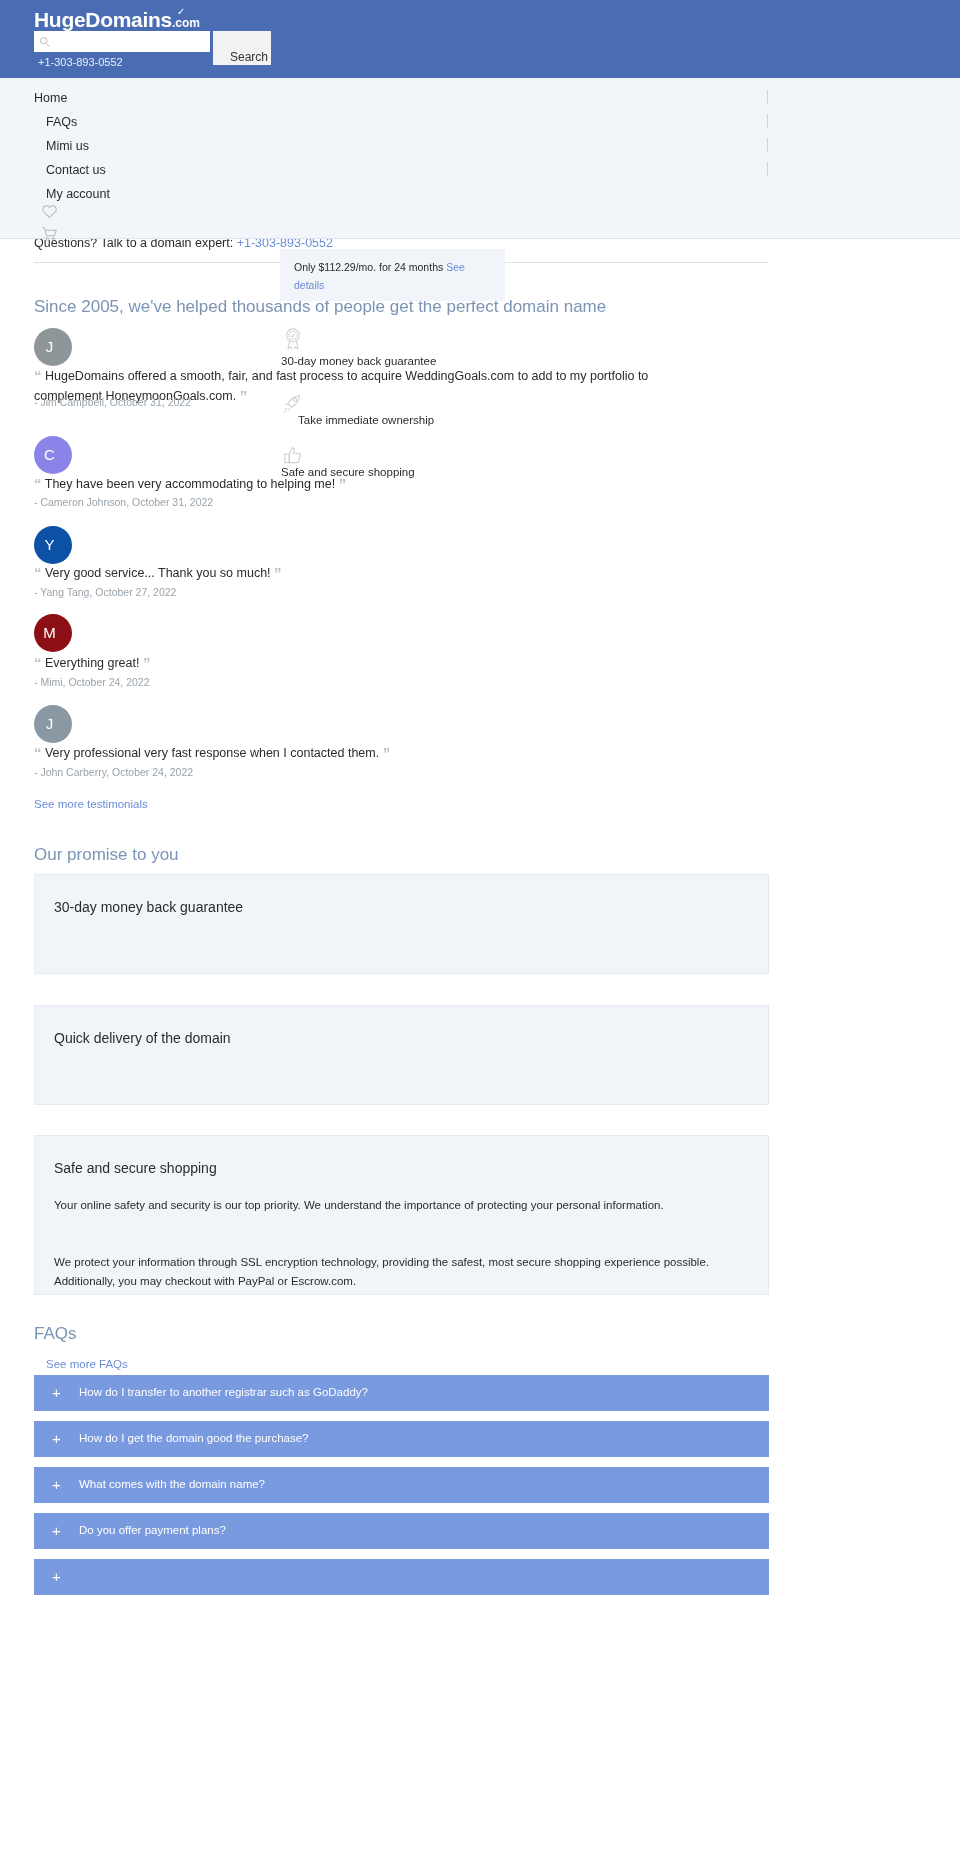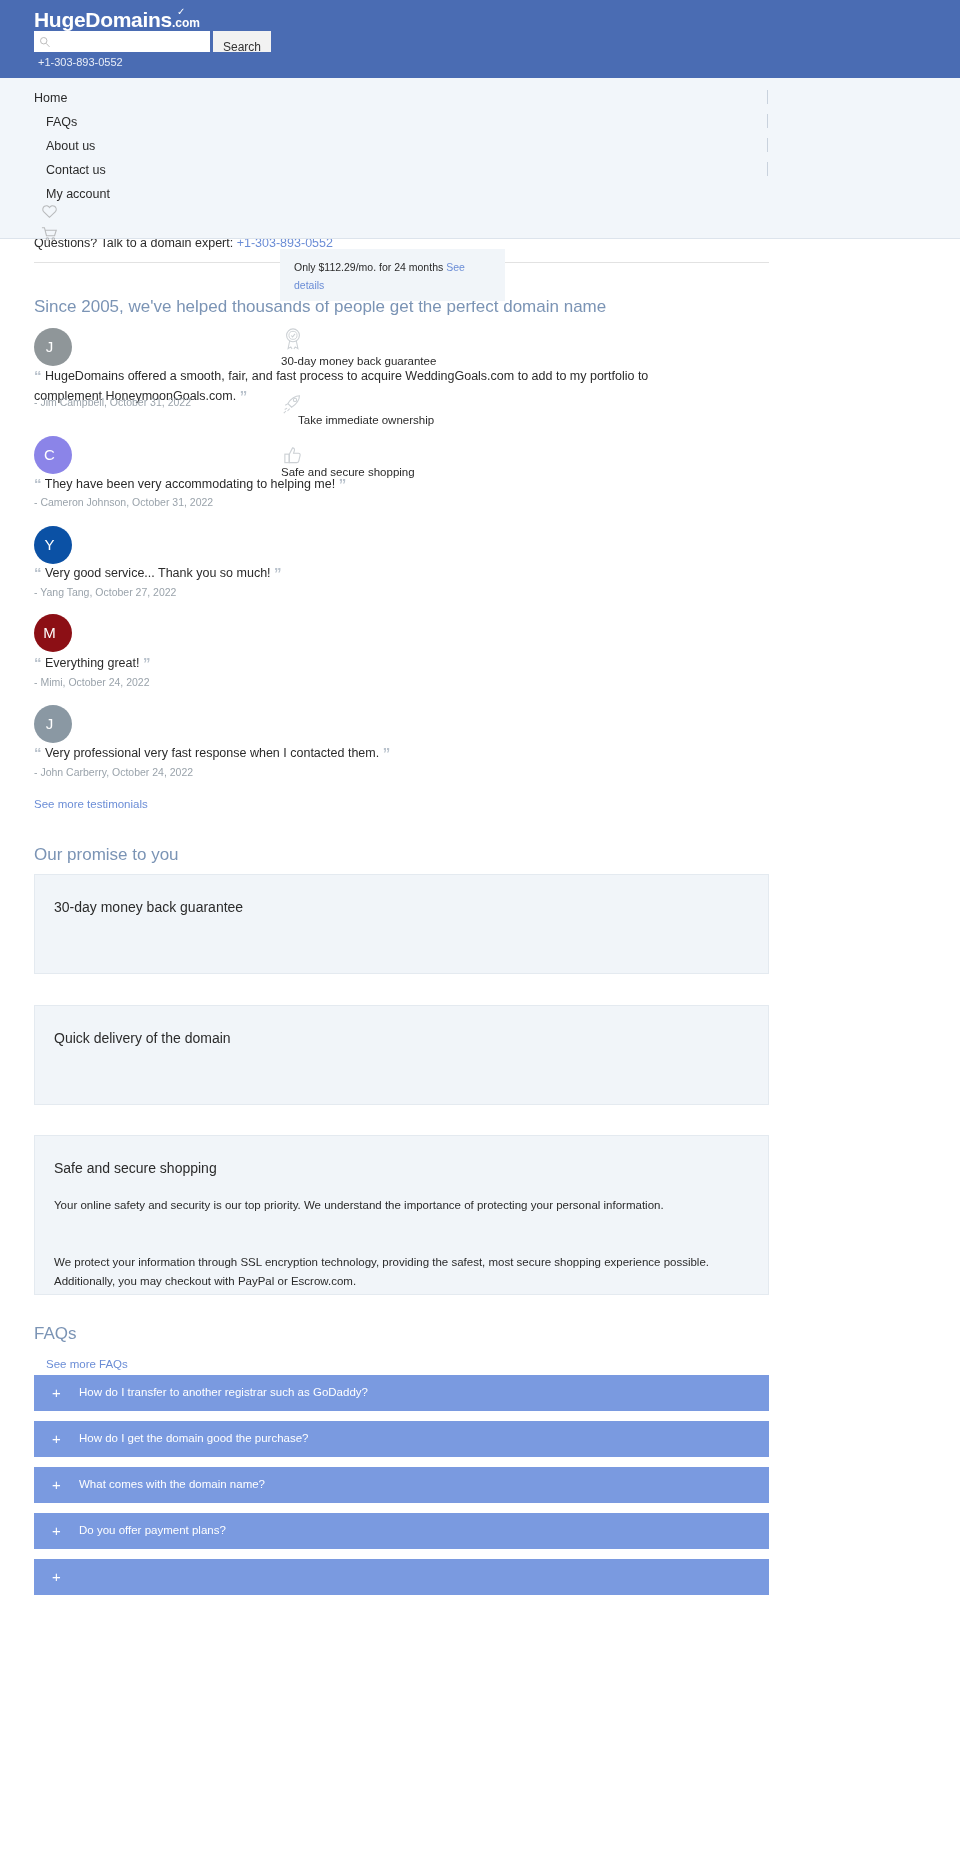--- a/index.html
+++ b/index.html
@@ -77,21 +77,21 @@
     width: 58px;
     height: 21px;
     background: #f2f2f2;
     border: 1px solid #f2f2f2;
     font-size: 12px;
     font-family: "Liberation Sans", sans-serif;
     color: #333;
     cursor: pointer;
     line-height: 19px;
     text-align: center;
-    padding: 6px;
+    padding: 16px;
   }
   .phone {
     position: absolute;
     left: 38px; top: 56px;
     font-size: 11px;
     color: #e8edf7;
     white-space: nowrap;
   }
 
   
@@ -309,21 +309,21 @@
 
 <div class="questions">
   <span>Questions? Talk to a domain expert:</span>
   <a href="#">+1-303-893-0552</a>
 </div>
 <div class="hr-top"></div>
 
 <div class="navpanel">
   <div class="navitem nv0">Home</div>
   <div class="navitem nv1">FAQs</div>
-  <div class="navitem nv2">About us</div>
+  <div class="navitem nv2">Mimi us</div>
   <div class="navitem nv3">Contact us</div>
   <div class="navitem nv4">My account</div>
 
   <div class="navrule nr0"></div>
   <div class="navrule nr1"></div>
   <div class="navrule nr2"></div>
   <div class="navrule nr3"></div>
 
   <span class="navicon ic-heart">
     <svg width="17" height="15" viewBox="0 0 20 18">

